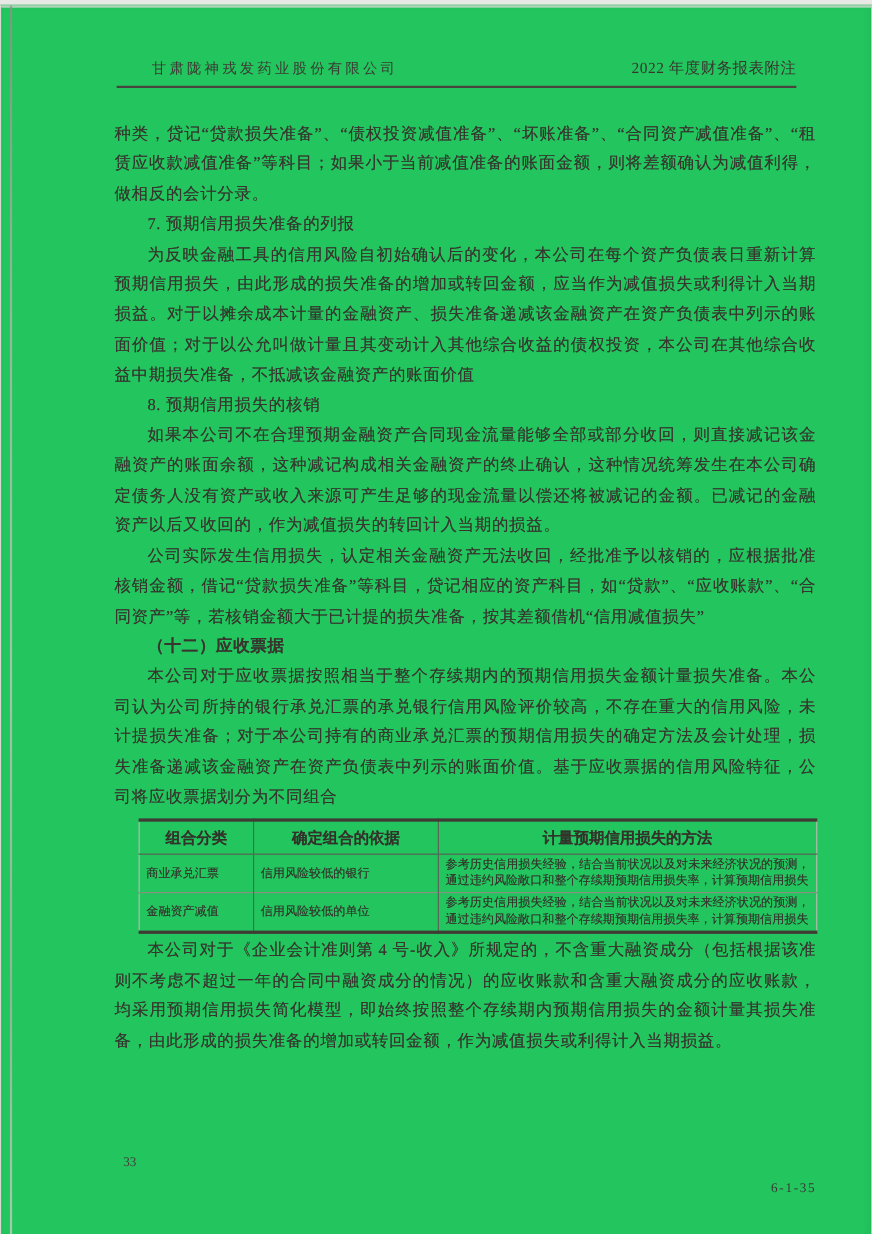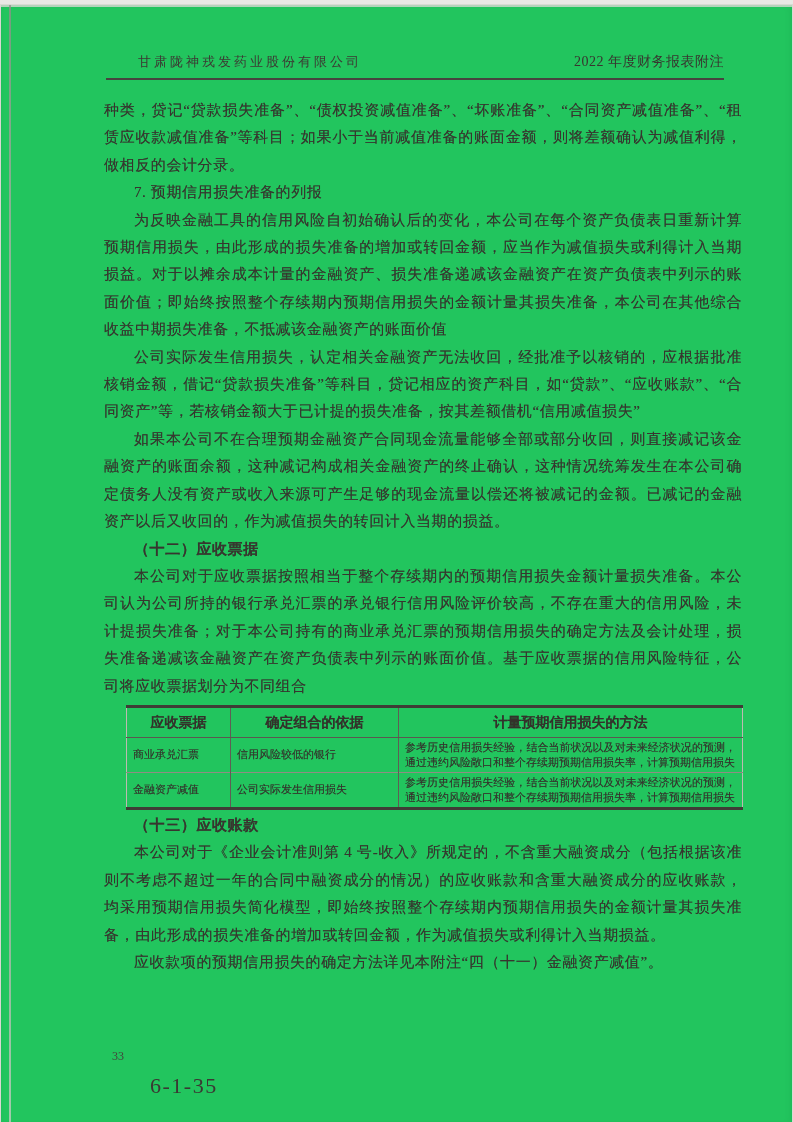--- a/index.html
+++ b/index.html
@@ -32,21 +32,21 @@
     border-bottom: 2px solid #47443f;
   }
   .company-name {
     padding-left: 32px;
     font-size: 13px; letter-spacing: 3px; color: #3c3933;
   }
   .doc-title {
     font-size: 14px; letter-spacing: 0.5px; color: #38352f;
   }
   .body-col {
-    position: absolute; top: 92px; left: 103px; width: 638px;
+    position: absolute; top: 104px; left: 103px; width: 638px;
   }
   .body-col p {
     margin: 0;
     font-size: 15px;
     line-height: 27.4px;
     letter-spacing: 0.6px;
     text-align: justify;
     text-justify: inter-ideograph;
     text-shadow: 0 0 0.4px rgba(40,38,32,0.55);
   }
@@ -85,74 +85,73 @@
   table.ecl-table tbody tr + tr td { border-top: 1px solid #908d83; }
   td.cell-method { text-align: justify; text-justify: inter-ideograph; }
   td.cell-label { text-align: left; padding-left: 8px; }
   .page-num {
     position: absolute; top: 1044px; left: 103px; width: 638px;
     text-align: left; text-indent: 8px;
     font-size: 12px; color: #45423c;
   }
   .doc-page-num {
     position: absolute; top: 1068px; left: 103px; width: 638px;
-    text-align: left; text-indent: 46px;
-    font-size: 22px; letter-spacing: 1.5px; color: #3b3833;
+    text-align: right; text-indent: 46px;
+    font-size: 12px; letter-spacing: 1.5px; color: #3b3833;
   }
 </style>
 </head>
 <body>
 
 <div class="page">
   <div class="scan-edge-top"></div>
   <div class="scan-line-left"></div>
 
   <header class="page-header">
     <span class="company-name">甘肃陇神戎发药业股份有限公司</span>
     <span class="doc-title">2022 年度财务报表附注</span>
   </header>
 
   <main class="body-col">
     <p>种类，贷记“贷款损失准备”、“债权投资减值准备”、“坏账准备”、“合同资产减值准备”、“租赁应收款减值准备”等科目；如果小于当前减值准备的账面金额，则将差额确认为减值利得，做相反的会计分录。</p>
     <p class="indent">7. 预期信用损失准备的列报</p>
-    <p class="indent">为反映金融工具的信用风险自初始确认后的变化，本公司在每个资产负债表日重新计算预期信用损失，由此形成的损失准备的增加或转回金额，应当作为减值损失或利得计入当期损益。对于以摊余成本计量的金融资产、损失准备递减该金融资产在资产负债表中列示的账面价值；即始终按照整个存续期内预期信用损失的金额计量其损失准备，本公司在其他综合收益中期损失准备，不抵减该金融资产的账面价值</p>
+    <p class="indent">为反映金融工具的信用风险自初始确认后的变化，本公司在每个资产负债表日重新计算预期信用损失，由此形成的损失准备的增加或转回金额，应当作为减值损失或利得计入当期损益。对于以摊余成本计量的金融资产、损失准备递减该金融资产在资产负债表中列示的账面价值；对于以公允叫做计量且其变动计入其他综合收益的债权投资，本公司在其他综合收益中期损失准备，不抵减该金融资产的账面价值</p>
+    <p class="indent">8. 预期信用损失的核销</p>
+    <p class="indent">如果本公司不在合理预期金融资产合同现金流量能够全部或部分收回，则直接减记该金融资产的账面余额，这种减记构成相关金融资产的终止确认，这种情况统筹发生在本公司确定债务人没有资产或收入来源可产生足够的现金流量以偿还将被减记的金额。已减记的金融资产以后又收回的，作为减值损失的转回计入当期的损益。</p>
     <p class="indent">公司实际发生信用损失，认定相关金融资产无法收回，经批准予以核销的，应根据批准核销金额，借记“贷款损失准备”等科目，贷记相应的资产科目，如“贷款”、“应收账款”、“合同资产”等，若核销金额大于已计提的损失准备，按其差额借机“信用减值损失”</p>
-    <p class="indent">如果本公司不在合理预期金融资产合同现金流量能够全部或部分收回，则直接减记该金融资产的账面余额，这种减记构成相关金融资产的终止确认，这种情况统筹发生在本公司确定债务人没有资产或收入来源可产生足够的现金流量以偿还将被减记的金额。已减记的金融资产以后又收回的，作为减值损失的转回计入当期的损益。</p>
     <p class="indent bold">（十二）应收票据</p>
     <p class="indent">本公司对于应收票据按照相当于整个存续期内的预期信用损失金额计量损失准备。本公司认为公司所持的银行承兑汇票的承兑银行信用风险评价较高，不存在重大的信用风险，未计提损失准备；对于本公司持有的商业承兑汇票的预期信用损失的确定方法及会计处理，损失准备递减该金融资产在资产负债表中列示的账面价值。基于应收票据的信用风险特征，公司将应收票据划分为不同组合</p>
 
     <table class="ecl-table">
       <colgroup>
         <col class="c1">
           <col class="c2">
           <col class="c3">
       </colgroup>
       <thead>
         <tr>
-          <th>应收票据</th>
+          <th>组合分类</th>
           <th>确定组合的依据</th>
           <th>计量预期信用损失的方法</th>
         </tr>
       </thead>
       <tbody>
         <tr>
           <td class="cell-label">商业承兑汇票</td>
           <td class="cell-label">信用风险较低的银行</td>
           <td class="cell-method">参考历史信用损失经验，结合当前状况以及对未来经济状况的预测，通过违约风险敞口和整个存续期预期信用损失率，计算预期信用损失</td>
         </tr>
         <tr>
           <td class="cell-label">金融资产减值</td>
-          <td class="cell-label">公司实际发生信用损失</td>
+          <td class="cell-label">信用风险较低的单位</td>
           <td class="cell-method">参考历史信用损失经验，结合当前状况以及对未来经济状况的预测，通过违约风险敞口和整个存续期预期信用损失率，计算预期信用损失</td>
         </tr>
       </tbody>
     </table>
 
-    <p class="indent bold">（十三）应收账款</p>
     <p class="indent">本公司对于《企业会计准则第 4 号-收入》所规定的，不含重大融资成分（包括根据该准则不考虑不超过一年的合同中融资成分的情况）的应收账款和含重大融资成分的应收账款，均采用预期信用损失简化模型，即始终按照整个存续期内预期信用损失的金额计量其损失准备，由此形成的损失准备的增加或转回金额，作为减值损失或利得计入当期损益。</p>
-    <p class="indent">应收款项的预期信用损失的确定方法详见本附注“四（十一）金融资产减值”。</p>
   </main>
 
   <footer>
     <div class="page-num">33</div>
     <div class="doc-page-num">6-1-35</div>
   </footer>
 </div>
 
 </body></html>

